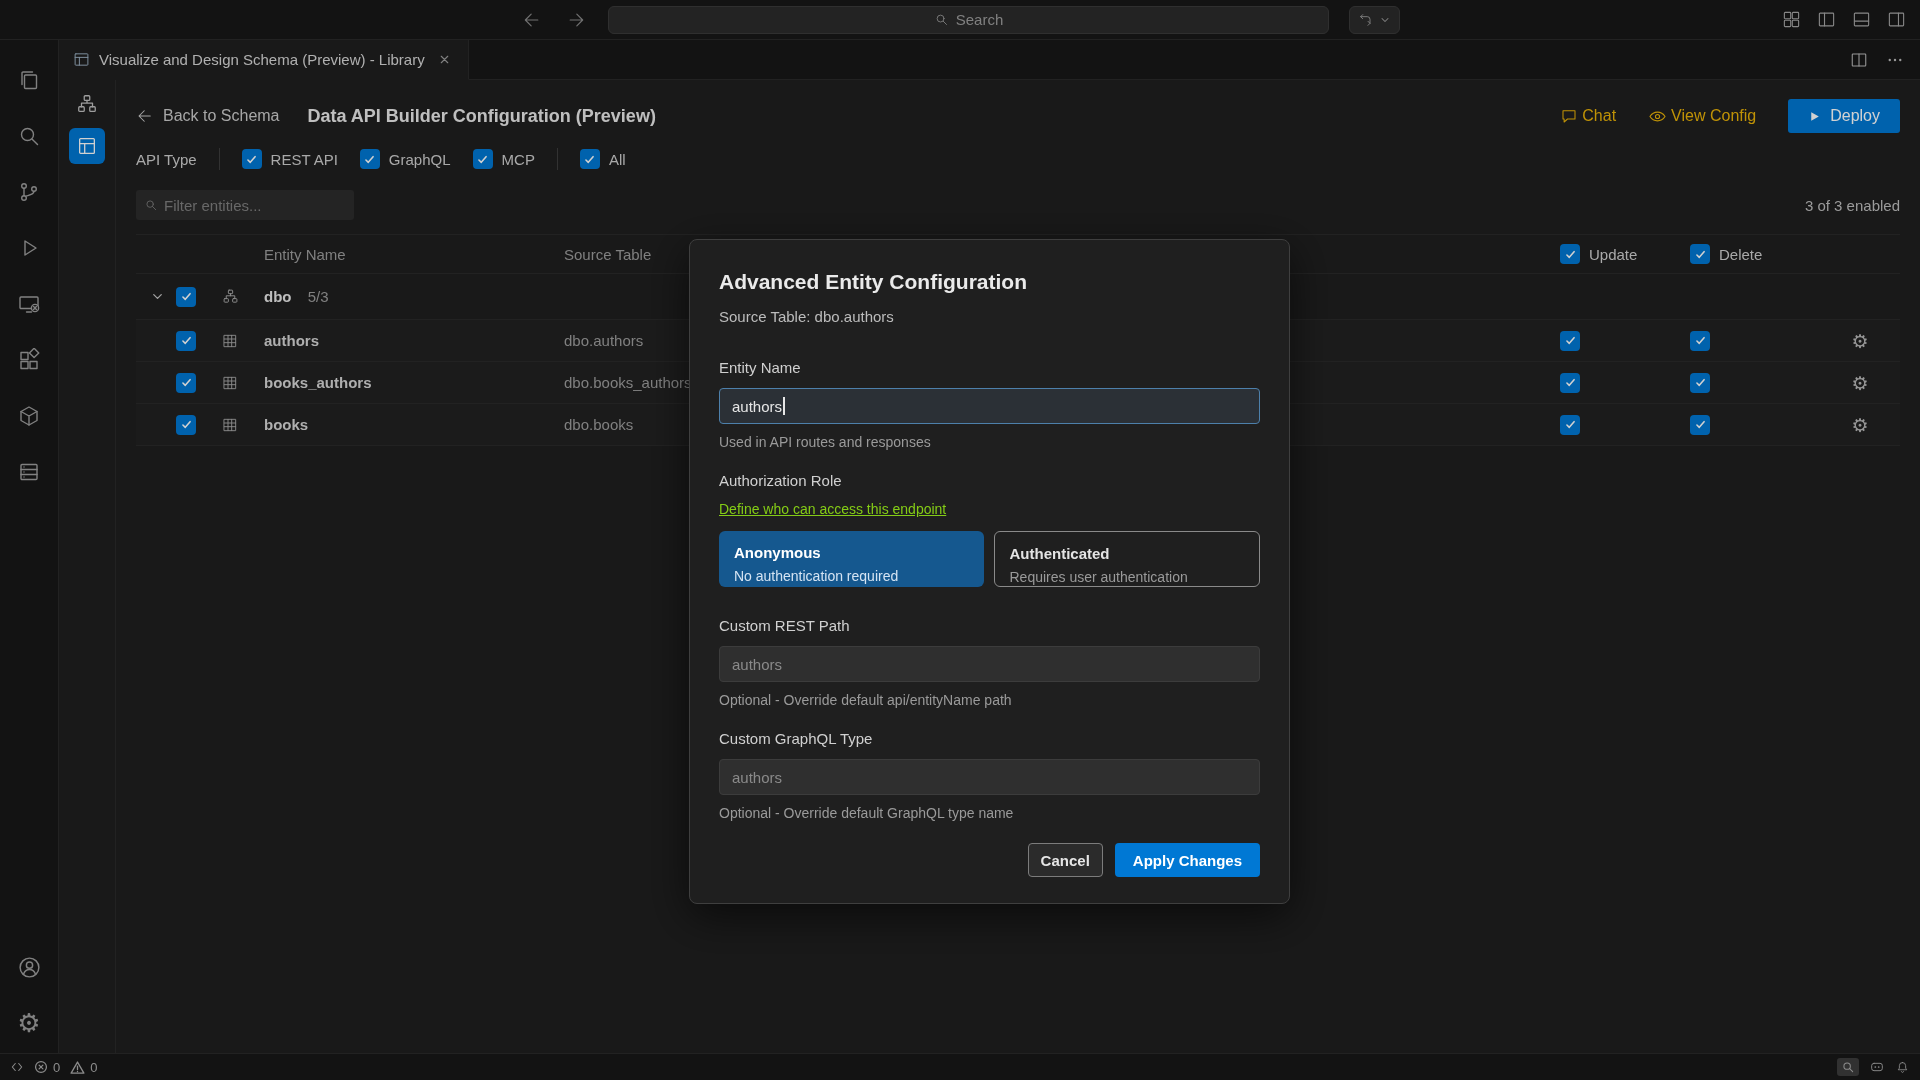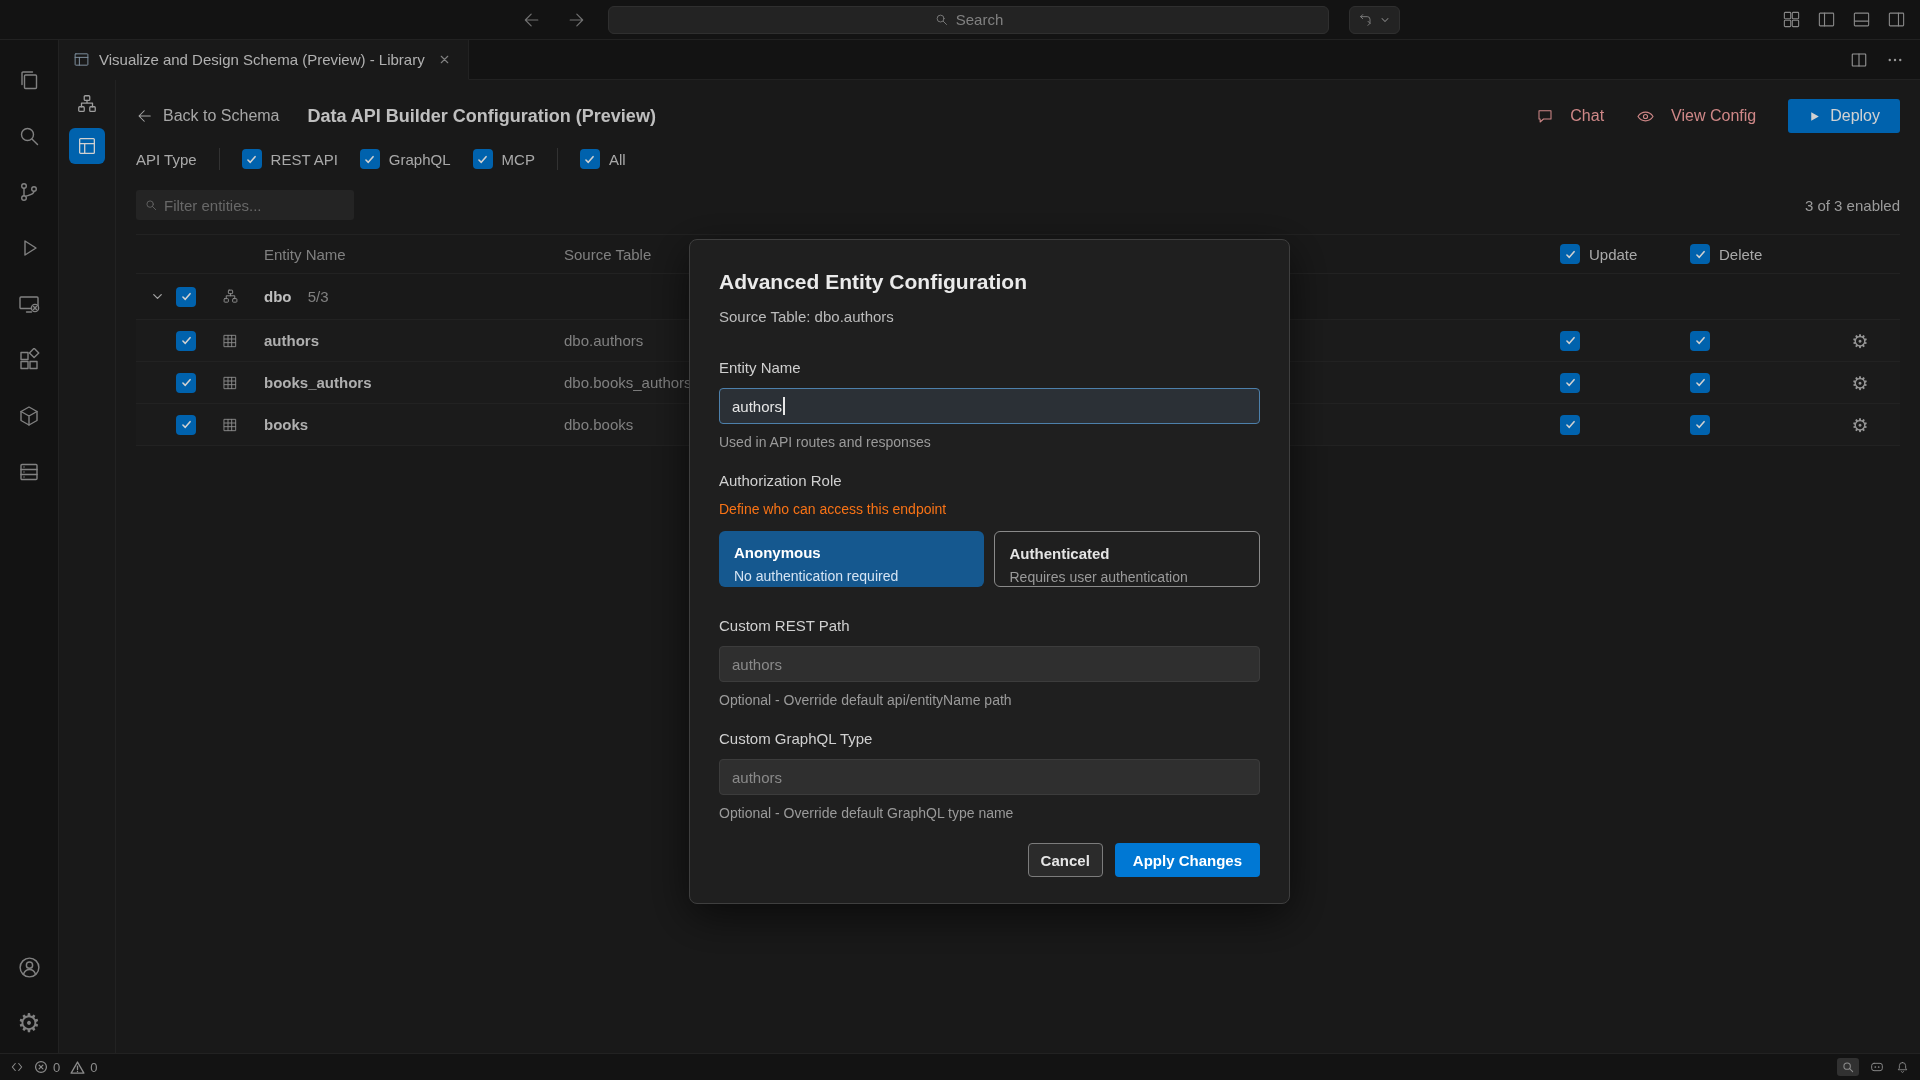--- a/index.html
+++ b/index.html
@@ -43,21 +43,21 @@
   .webview-toolbar { width:57px; border-right:1px solid #2a2a2a; display:flex; flex-direction:column; align-items:center; padding-top:6px; gap:6px; }
   .wt-icon { width:36px; height:36px; display:flex; align-items:center; justify-content:center; color:#c0c0c0; border-radius:6px; cursor:pointer; }
   .wt-icon.active { background:#0078d4; color:#ffffff; }
 
   .page { flex:1; padding:0 20px; min-width:0; position:relative; }
 
   .page-header { margin-top:16px; height:40px; display:flex; align-items:center; }
   .back-link { display:flex; align-items:center; gap:9px; color:#cccccc; font-size:16px; cursor:pointer; }
   .page-title { margin-left:28px; font-size:18px; font-weight:bold; color:#eaeaea; }
   .header-actions { margin-left:auto; display:flex; align-items:center; gap:32px; }
-  .text-btn { display:flex; align-items:center; gap:16px; color:#fca5a5; font-size:16px; cursor:pointer; }
+  .text-btn { display:flex; align-items:center; gap:4px; color:#eab308; font-size:16px; cursor:pointer; }
   .deploy-btn { background:#0078d4; color:#ffffff; height:34px; padding:0 20px; border-radius:3px;
     display:flex; align-items:center; gap:9px; font-size:16px; cursor:pointer; }
 
   .api-row { margin-top:8px; height:30px; display:flex; align-items:center; gap:22px; font-size:15px; color:#cfcfcf; }
   .vsep { width:1px; height:22px; background:#3d3d3d; }
   .cb-item { display:flex; align-items:center; gap:9px; cursor:pointer; }
   .cb { width:20px; height:20px; background:#0078d4; border-radius:4px; display:inline-flex; align-items:center; justify-content:center; flex:0 0 auto; cursor:pointer; }
 
   .filter-row { margin-top:16px; display:flex; align-items:center; }
   .filter-input-wrap { width:218px; height:30px; background:#2d2d2d; border-radius:3px; display:flex; align-items:center; gap:6px; padding:0 8px; color:#828282; }
@@ -620,21 +620,21 @@
   <div class="modal-source">Source Table: dbo.authors</div>
 
   <div class="m-label mt-lg">Entity Name</div>
   <div class="m-input focused mt-sm">
     <span>authors</span>
       <span class="caret"></span>
   </div>
   <div class="m-helper">Used in API routes and responses</div>
 
   <div class="m-label mt-md">Authorization Role</div>
-  <div class="m-helper" style="margin-top:12px; color:#f97316;">Define who can access this endpoint</div>
+  <div class="m-helper" style="margin-top:12px; color:#84cc16;text-decoration:underline;">Define who can access this endpoint</div>
 
   <div class="auth-cards">
     <div class="auth-card selected">
       <div class="ac-title">Anonymous</div>
       <div class="ac-sub">No authentication required</div>
     </div>
     <div class="auth-card unselected">
       <div class="ac-title">Authenticated</div>
       <div class="ac-sub">Requires user authentication</div>
     </div>

